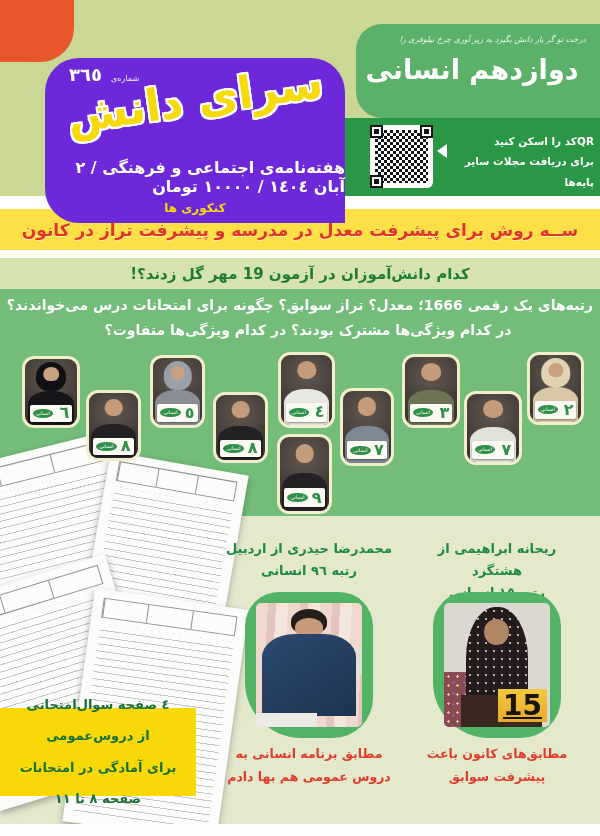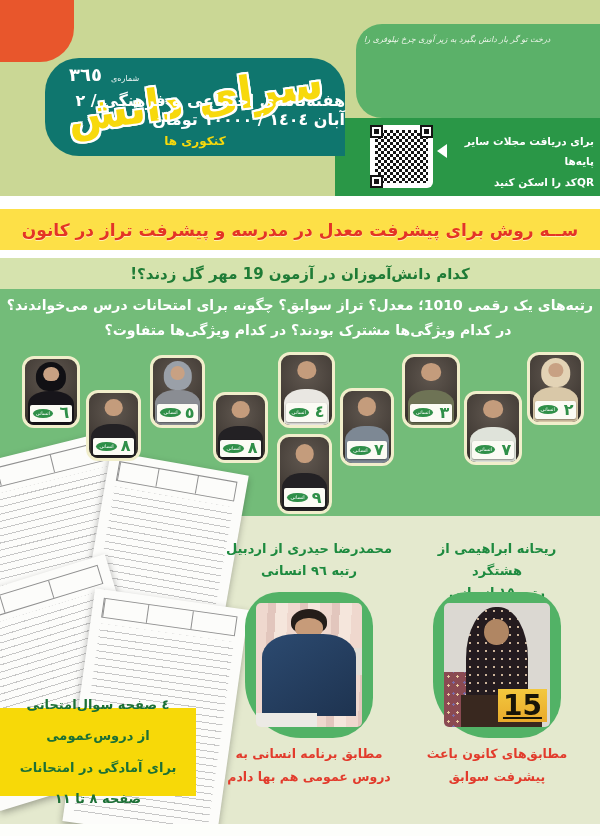--- a/index.html
+++ b/index.html
@@ -3,32 +3,32 @@
 <meta charset="utf-8">
 <style>
   html,body{margin:0;padding:0;background:#fff;}
   .cover{position:relative;width:600px;height:836px;background:#ffffff;overflow:hidden;
          font-family:"DejaVu Sans",sans-serif;}
   .abs{position:absolute;}
 
   
   .hdr-bg{left:0;top:0;width:600px;height:196px;background:#cad795;}
   .corner-orange{left:0;top:0;width:74px;height:62px;background:#e8562c;border-radius:0 0 34px 0;}
-  .logo-panel{left:45px;top:58px;width:300px;height:98px;background:#0f766e;border-radius:34px 34px 0 34px;z-index:2;}
+  .logo-panel{left:45px;top:58px;width:300px;height:165px;background:#6d28d9;border-radius:34px 34px 0 34px;z-index:2;}
   .issue{left:24px;top:6px;direction:rtl;color:#fff;white-space:nowrap;}
   .issue .lbl{font-size:8px;opacity:.95;margin-left:4px;}
   .issue .num{font-size:18px;font-weight:bold;}
   .logo{left:0;right:0;top:20px;text-align:center;font-size:44px;font-weight:bold;color:#f7d90c;
         transform:rotate(-8deg);direction:rtl;line-height:1;
         text-shadow:-2px 0 #fff,2px 0 #fff,0 -2px #fff,0 2px #fff,-2px -2px #fff,2px -2px #fff,-2px 2px #fff,2px 2px #fff;}
   .tagline{left:0;right:0;bottom:27px;text-align:right;color:#fff;font-size:16px;font-weight:bold;direction:rtl;}
   .audience{left:0;right:0;bottom:8px;text-align:center;color:#f7d90c;font-size:12px;font-weight:bold;direction:rtl;}
   .right-strip{left:335px;top:118px;width:265px;height:78px;background:#2a9747;}
   .grade-panel{left:356px;top:24px;width:244px;height:94px;background:#5bb169;border-radius:26px 0 0 26px;z-index:2;}
-  .verse{left:8px;right:14px;top:11px;color:#ecf5e9;font-size:8px;text-align:left;direction:rtl;font-style:italic;}
+  .verse{left:8px;right:14px;top:11px;color:#ecf5e9;font-size:8px;text-align:right;direction:rtl;font-style:italic;}
   .grade{left:0;right:12px;top:30px;text-align:center;color:#fff;font-size:27px;font-weight:bold;direction:rtl;}
   .qr-box{left:370px;top:125px;width:63px;height:63px;background:#fff;border-radius:6px;z-index:3;}
   .qr-pattern{position:absolute;inset:5px;background:repeating-conic-gradient(#141414 0% 25%,#ffffff 25% 50%);
               background-size:6px 6px;}
   .qr-f{position:absolute;width:13px;height:13px;border:2px solid #141414;background:#fff;box-sizing:border-box;}
   .qr-f::after{content:"";position:absolute;inset:2px;background:#141414;}
   .qr-f.tl{left:0;top:0;} .qr-f.tr{right:0;top:0;} .qr-f.bl{left:0;bottom:0;}
   .qr-caption{left:452px;top:131px;width:142px;direction:rtl;text-align:right;color:#fff;
               font-size:10.5px;font-weight:bold;line-height:1.95;z-index:3;}
   .qr-arrow{position:absolute;left:-15px;top:13px;width:0;height:0;
@@ -138,43 +138,44 @@
     </div>
     <div class="abs logo">سرای دانش</div>
     <div class="abs tagline">هفته‌نامه‌ی اجتماعی و فرهنگی / ٢ آبان ١٤٠٤ / ١٠٠٠٠ تومان</div>
     <div class="abs audience">کنکوری ها</div>
   </div>
 
   <div class="abs right-strip"></div>
 
   <div class="abs grade-panel">
     <div class="abs verse">درخت تو گر بار دانش بگیرد    به زیر آوری چرخ نیلوفری را</div>
+    <div class="abs grade">دوازدهم انسانی</div>
   </div>
 
   <div class="abs qr-box">
     <div class="qr-pattern"></div>
     <div class="qr-f tl"></div>
     <div class="qr-f tr"></div>
     <div class="qr-f bl"></div>
   </div>
   <div class="abs qr-caption">
     <div class="qr-arrow"></div>
+    <div>QRکد را اسکن کنید</div>
     <div>برای دریافت مجلات سایر پایه‌ها</div>
-    <div>QRکد را اسکن کنید</div>
   </div>
 
   <div class="abs band-yellow">
     <div class="txt">ســه روش برای پیشرفت معدل در مدرسه و پیشرفت تراز در کانون</div>
   </div>
   <div class="abs band-pale">
     <div class="txt">کدام دانش‌آموزان در آزمون 19 مهر گل زدند؟!</div>
   </div>
 
   <div class="abs main-green">
-    <div class="abs q1">رتبه‌های یک رقمی 1010؛ معدل؟ تراز سوابق؟ چگونه برای امتحانات درس می‌خواندند؟</div>
+    <div class="abs q1">رتبه‌های یک رقمی 1666؛ معدل؟ تراز سوابق؟ چگونه برای امتحانات درس می‌خواندند؟</div>
     <div class="abs q2">در کدام ویژگی‌ها مشترک بودند؟ در کدام ویژگی‌ها متفاوت؟</div>
   </div>
   <div id="students">
       <div class="student v-girl-black girl">
         <div class="st-hijab"></div>
         <div class="st-head"></div>
         <div class="st-torso"></div>
         <div class="st-sign">
           <span class="st-rank">٦</span>
           <span class="st-field">انسانی</span>

